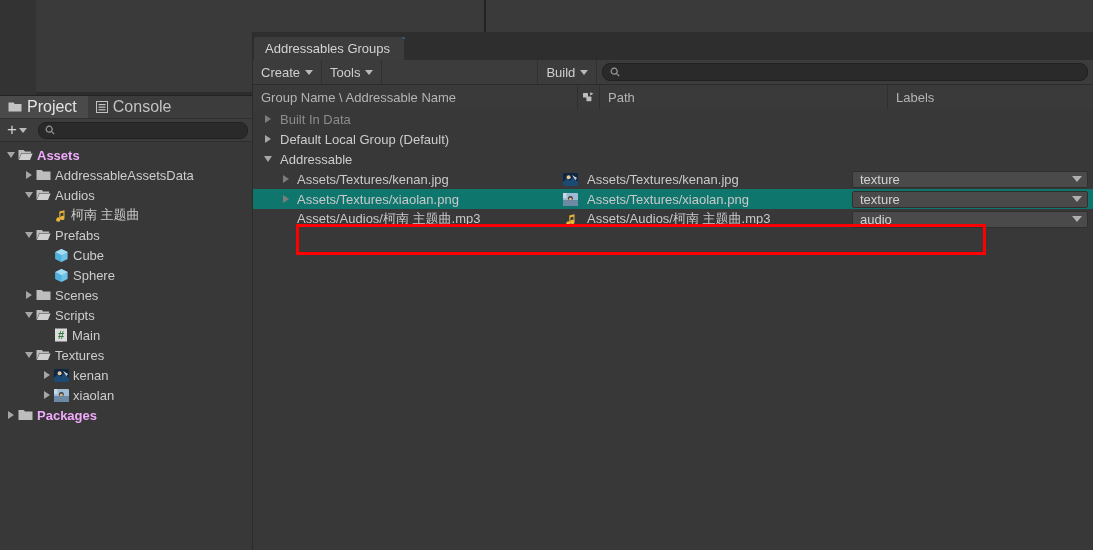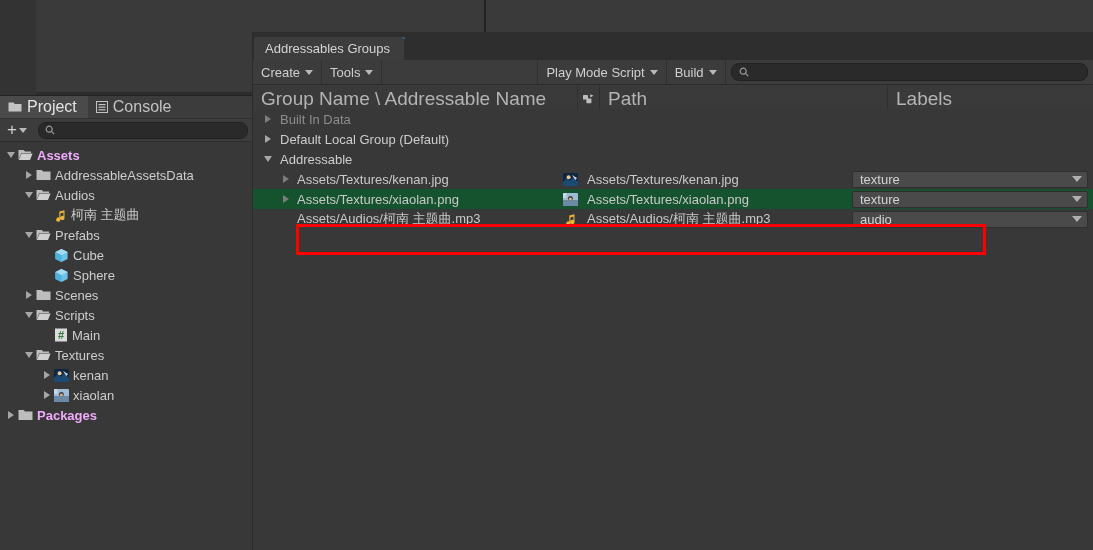--- a/index.html
+++ b/index.html
@@ -240,23 +240,23 @@
   .aw-header {
     height: 25px;
     background: #3a3a3a;
     display: flex;
     align-items: stretch;
     border-bottom: 1px solid #2c2c2c;
     position: relative;
   }
   .col {
     display: flex;
-    align-items: flex-end;
+    align-items: center;
     color: #b4b4b4;
-    font-size: 19px;
+    font-size: 13px;
     padding-left: 8px;
     border-right: 1px solid #2f2f2f;
     box-sizing: border-box;
     white-space: nowrap;
   }
   .col.icon-col { justify-content: center; padding-left: 0; }
 
   
   .aw-body {
     position: absolute;
@@ -276,21 +276,21 @@
   .arrow-right.dim { border-left-color: #7c7c7c; }
 
   .asset-row {
     height: 20px;
     display: flex;
     align-items: center;
     position: relative;
     font-size: 13px;
     color: #c9c9c9;
   }
-  .asset-row.striped { background: #14532d; align-items: center; }
+  .asset-row.striped { background: #0f766e; align-items: center; }
   .ar-fold { width: 22px; display: flex; justify-content: center; align-items: center; flex: 0 0 22px; margin-left: 22px;}
   .ar-name { flex: 0 0 auto; width: 260px; overflow: hidden; white-space: nowrap; text-overflow: ellipsis; }
   .ar-icon { width: 30px; display: flex; justify-content: center; align-items: center; flex: 0 0 30px; }
   .ar-path { flex: 0 0 auto; width: 265px; overflow: hidden; white-space: nowrap; text-overflow: ellipsis; color: #c9c9c9; }
   .ar-labels { flex: 1; display: flex; align-items: center; padding-right: 6px; }
   .label-dd {
     flex: 1;
     height: 17px;
     background: #4a4a4a;
     border: 1px solid #2f2f2f;
@@ -569,24 +569,20 @@
       <div class="tb-btn">
         <span>Create</span>
         <span class="caret"></span>
       </div>
       <div class="tb-btn">
         <span>Tools</span>
         <span class="caret"></span>
       </div>
       <div class="tb-spacer" style="width:155px;"></div>
       <div class="tb-btn">
-        <span>Play Mode Script</span>
-        <span class="caret"></span>
-      </div>
-      <div class="tb-btn">
         <span>Build</span>
         <span class="caret"></span>
       </div>
       <div class="tb-search">
         <div class="tb-search-inner">
           <span style="margin-right:4px;display:inline-flex;">
             <svg width="10" height="10" viewBox="0 0 10 10">
               <circle cx="4.2" cy="4.2" r="3" fill="none" stroke="#9a9a9a" stroke-width="1.2"></circle>
               <line x1="6.4" y1="6.4" x2="9.2" y2="9.2" stroke="#9a9a9a" stroke-width="1.2"></line>
             </svg>

